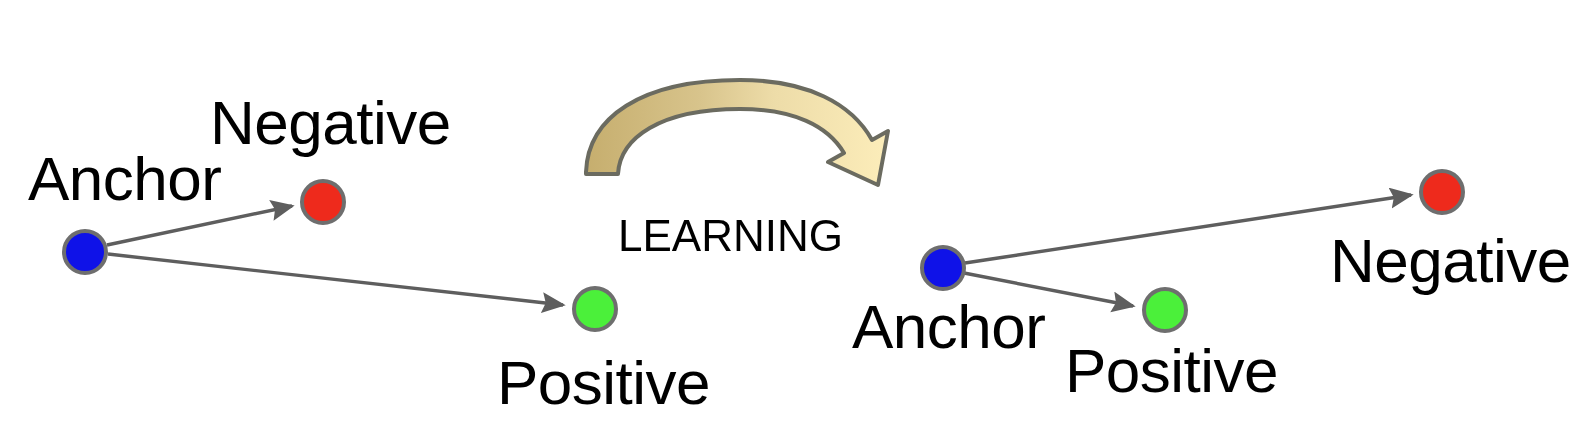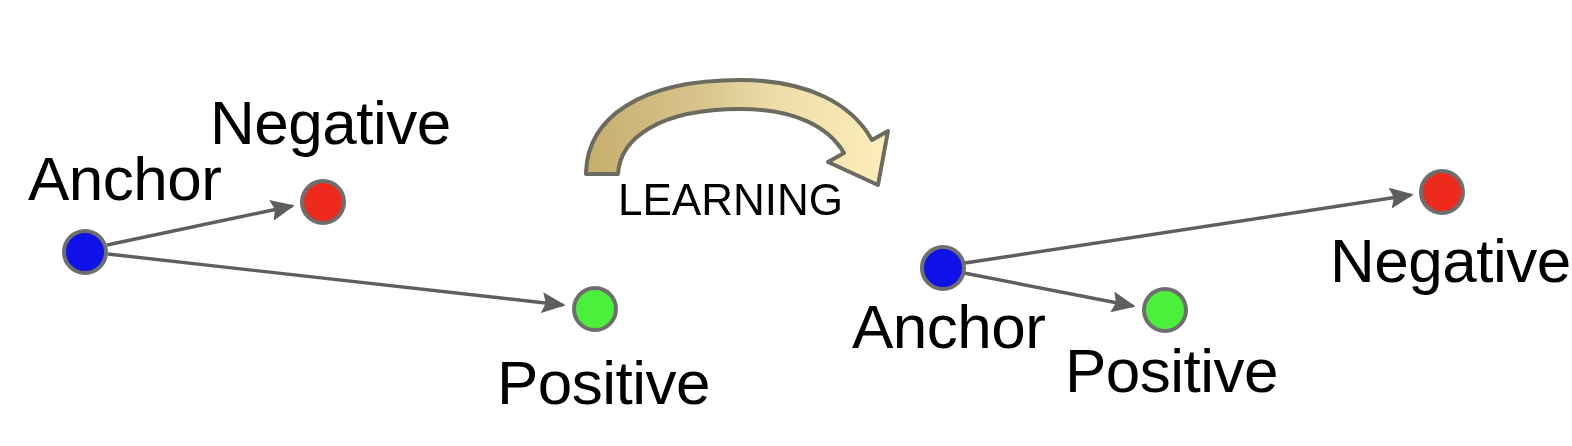--- a/index.html
+++ b/index.html
@@ -33,20 +33,21 @@
     white-space: nowrap;
     line-height: 1;
     letter-spacing: -0.5px;
   }
   .label-big {
     font-size: 62px;
   }
   .label-learning {
     font-size: 44px;
     letter-spacing: 0px;
+    margin-top: 36px;
   }
   
   #label-left-anchor   { left: 28px;   top: 148px; }
   #label-left-negative { left: 210px;  top: 92px;  }
   #label-left-positive { left: 497px;  top: 352px; }
   
   #label-right-anchor   { left: 852px;  top: 296px; }
   #label-right-negative { left: 1330px; top: 230px; }
   #label-right-positive { left: 1065px; top: 340px; }
   

